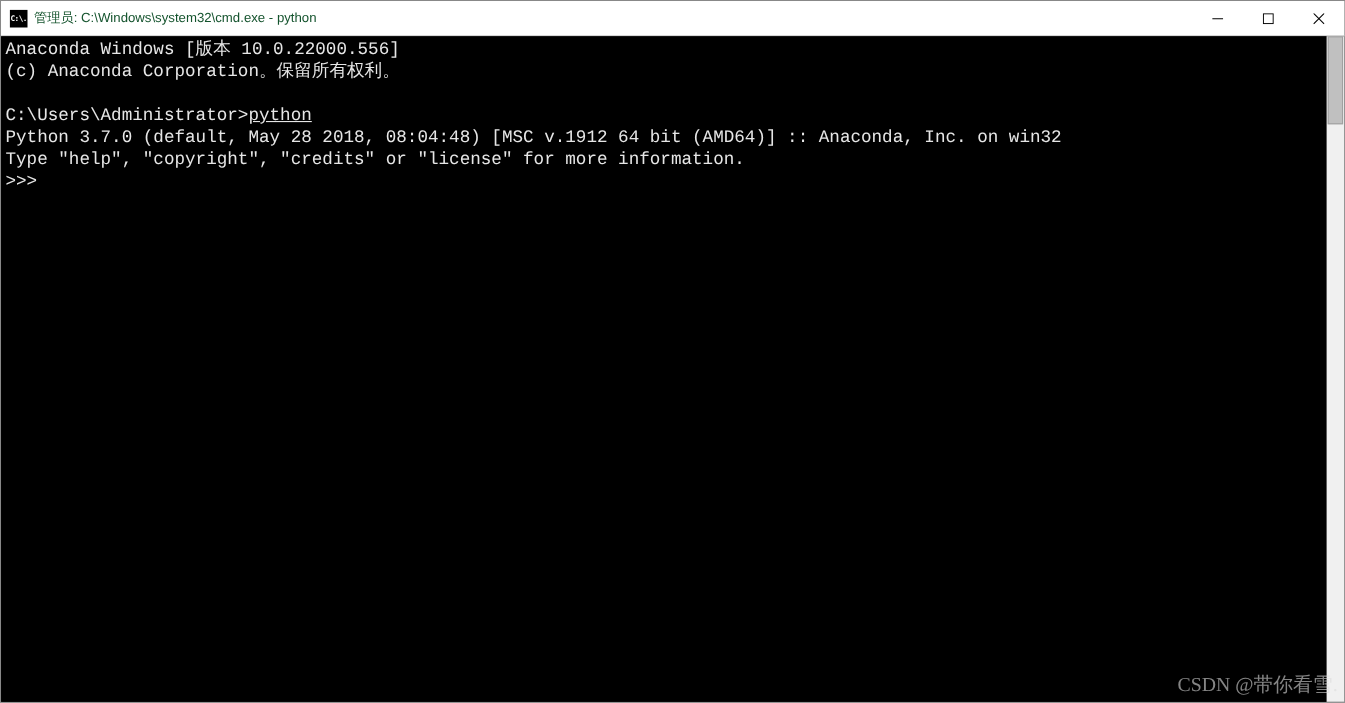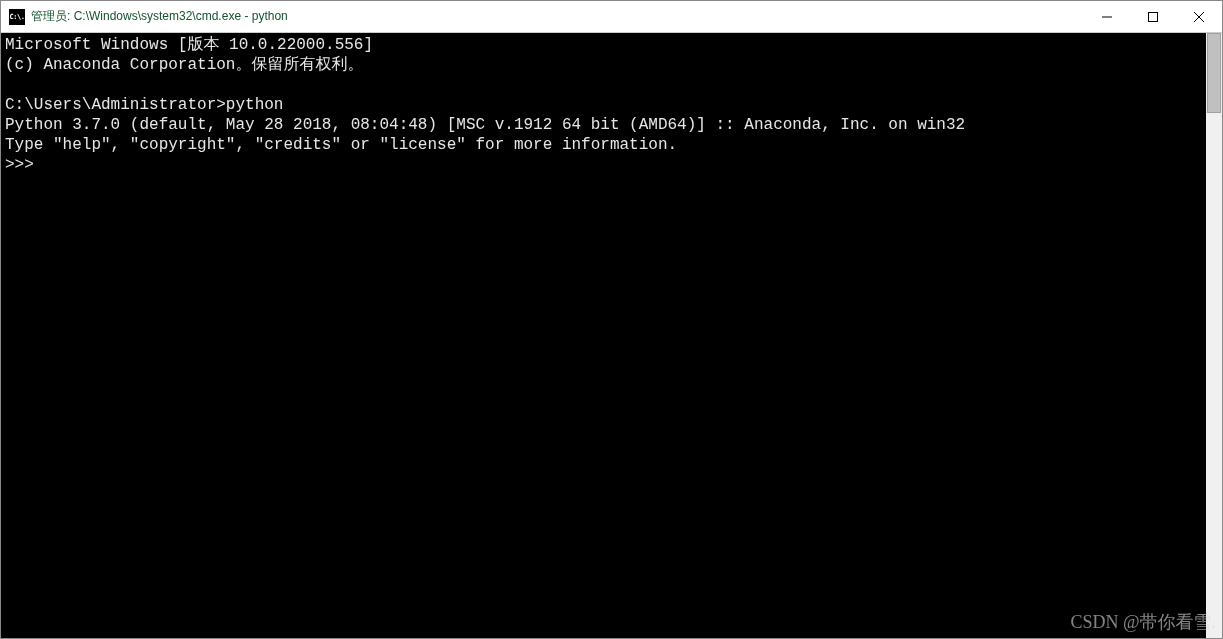--- a/index.html
+++ b/index.html
@@ -95,20 +95,21 @@
       position: absolute;
       left: 1px;
       right: 1px;
       top: 0;
       height: 80px;
       background: #c0c0c0;
       border: 1px solid #a0a0a0;
     }
     .prompt-row .command {
       color: #e6e6e6;
+      text-decoration: underline;
     }
     .watermark {
       position: absolute;
       right: 6px;
       bottom: 4px;
       color: rgba(220,220,220,0.6);
       font-size: 18px;
       font-family: Liberation Serif, serif;
       pointer-events: none;
     }
@@ -133,21 +134,21 @@
       </div>
       <div class="win-btn close-btn">
         <svg viewBox="0 0 10 10">
             <line x1="0" y1="0" x2="10" y2="10" stroke="#000" stroke-width="1"></line>
             <line x1="10" y1="0" x2="0" y2="10" stroke="#000" stroke-width="1"></line>
           </svg>
       </div>
     </div>
   </div>
   <div class="terminal-wrap">
-    <div class="terminal"><span>Microsoft Windows [版本 10.0.22000.556]</span>
+    <div class="terminal"><span>Anaconda Windows [版本 10.0.22000.556]</span>
 <span>(c) Anaconda Corporation。保留所有权利。</span>
 <span></span>
 <span class="prompt-row"><span>C:\Users\Administrator&gt;</span><span class="command">python</span></span>
 <span>Python 3.7.0 (default, May 28 2018, 08:04:48) [MSC v.1912 64 bit (AMD64)] :: Anaconda, Inc. on win32</span>
 <span>Type "help", "copyright", "credits" or "license" for more information.</span>
 <span>&gt;&gt;&gt; </span></div>
     <div class="scrollbar-track">
       <div class="scrollbar-thumb"></div>
     </div>
     <div class="watermark">CSDN @带你看雪.</div>

